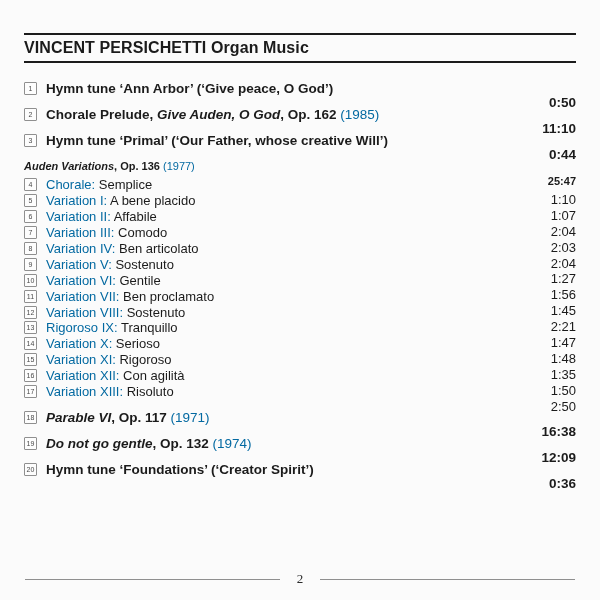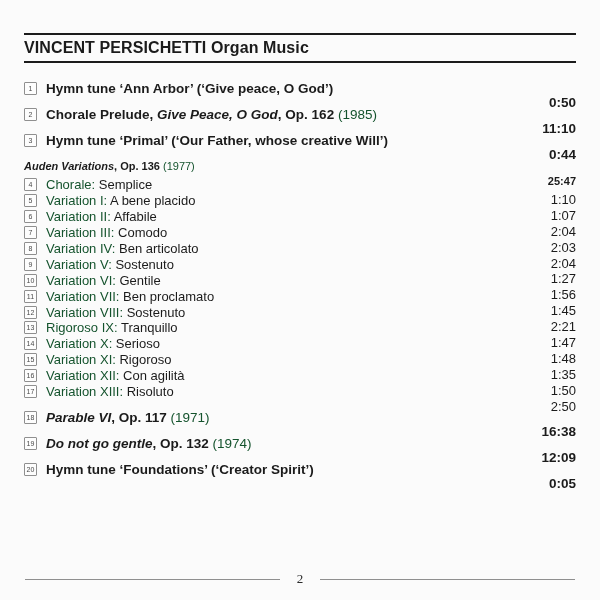--- a/index.html
+++ b/index.html
@@ -56,21 +56,21 @@
     box-sizing: content-box;
   }
   .badge-spacer {
     flex: 0 0 auto;
     width: 0px;
   }
   .ttl { white-space: nowrap; }
   .seg-b  { font-weight: bold; margin-top: 26px; }
   .seg-i  { }
   .seg-bi { font-weight: bold; font-style: italic; }
-  .seg-r  { font-weight: normal; color: #14532d; margin-top: 16px; }
+  .seg-r  { font-weight: normal; color: #0369a1; margin-top: 16px; }
   .dur {
     margin-left: auto;
     white-space: nowrap;
     margin-top: 29px;
   }
   .dur-b { font-weight: bold; }
   .footer {
     position: absolute;
     left: 25px;
     right: 25px;
@@ -101,21 +101,21 @@
   </div>
 
   <div class="tracklist">
       <div class="row row-main">
         <span class="badge">1</span>
         <span class="ttl"><span class="seg-b">Hymn tune ‘Ann Arbor’ (‘Give peace, O God’)</span></span>
         <span class="dur dur-b">0:50</span>
       </div>
       <div class="row row-main">
         <span class="badge">2</span>
-        <span class="ttl"><span class="seg-b">Chorale Prelude, </span><span class="seg-bi">Give Peace, O God</span><span class="seg-b">, Op. 162</span><span class="seg-r"> (1985)</span></span>
+        <span class="ttl"><span class="seg-b">Chorale Prelude, </span><span class="seg-bi">Give Auden, O God</span><span class="seg-b">, Op. 162</span><span class="seg-r"> (1985)</span></span>
         <span class="dur dur-b">11:10</span>
       </div>
       <div class="row row-main">
         <span class="badge">3</span>
         <span class="ttl"><span class="seg-b">Hymn tune ‘Primal’ (‘Our Father, whose creative Will’)</span></span>
         <span class="dur dur-b">0:44</span>
       </div>
       <div class="row row-section">
         <span class="badge-spacer"></span>
         <span class="ttl"><span class="seg-bi">Auden Variations</span><span class="seg-b">, Op. 136</span><span class="seg-r"> (1977)</span></span>
@@ -197,21 +197,21 @@
         <span class="dur dur-b">16:38</span>
       </div>
       <div class="row row-main">
         <span class="badge">19</span>
         <span class="ttl"><span class="seg-bi">Do not go gentle</span><span class="seg-b">, Op. 132</span><span class="seg-r"> (1974)</span></span>
         <span class="dur dur-b">12:09</span>
       </div>
       <div class="row row-main">
         <span class="badge">20</span>
         <span class="ttl"><span class="seg-b">Hymn tune ‘Foundations’ (‘Creator Spirit’)</span></span>
-        <span class="dur dur-b">0:05</span>
+        <span class="dur dur-b">0:36</span>
       </div>
     </div>
 
   <div class="footer">
     <div class="footer-rule"></div>
     <div class="footer-num">2</div>
     <div class="footer-rule"></div>
   </div>
 
 </div>

